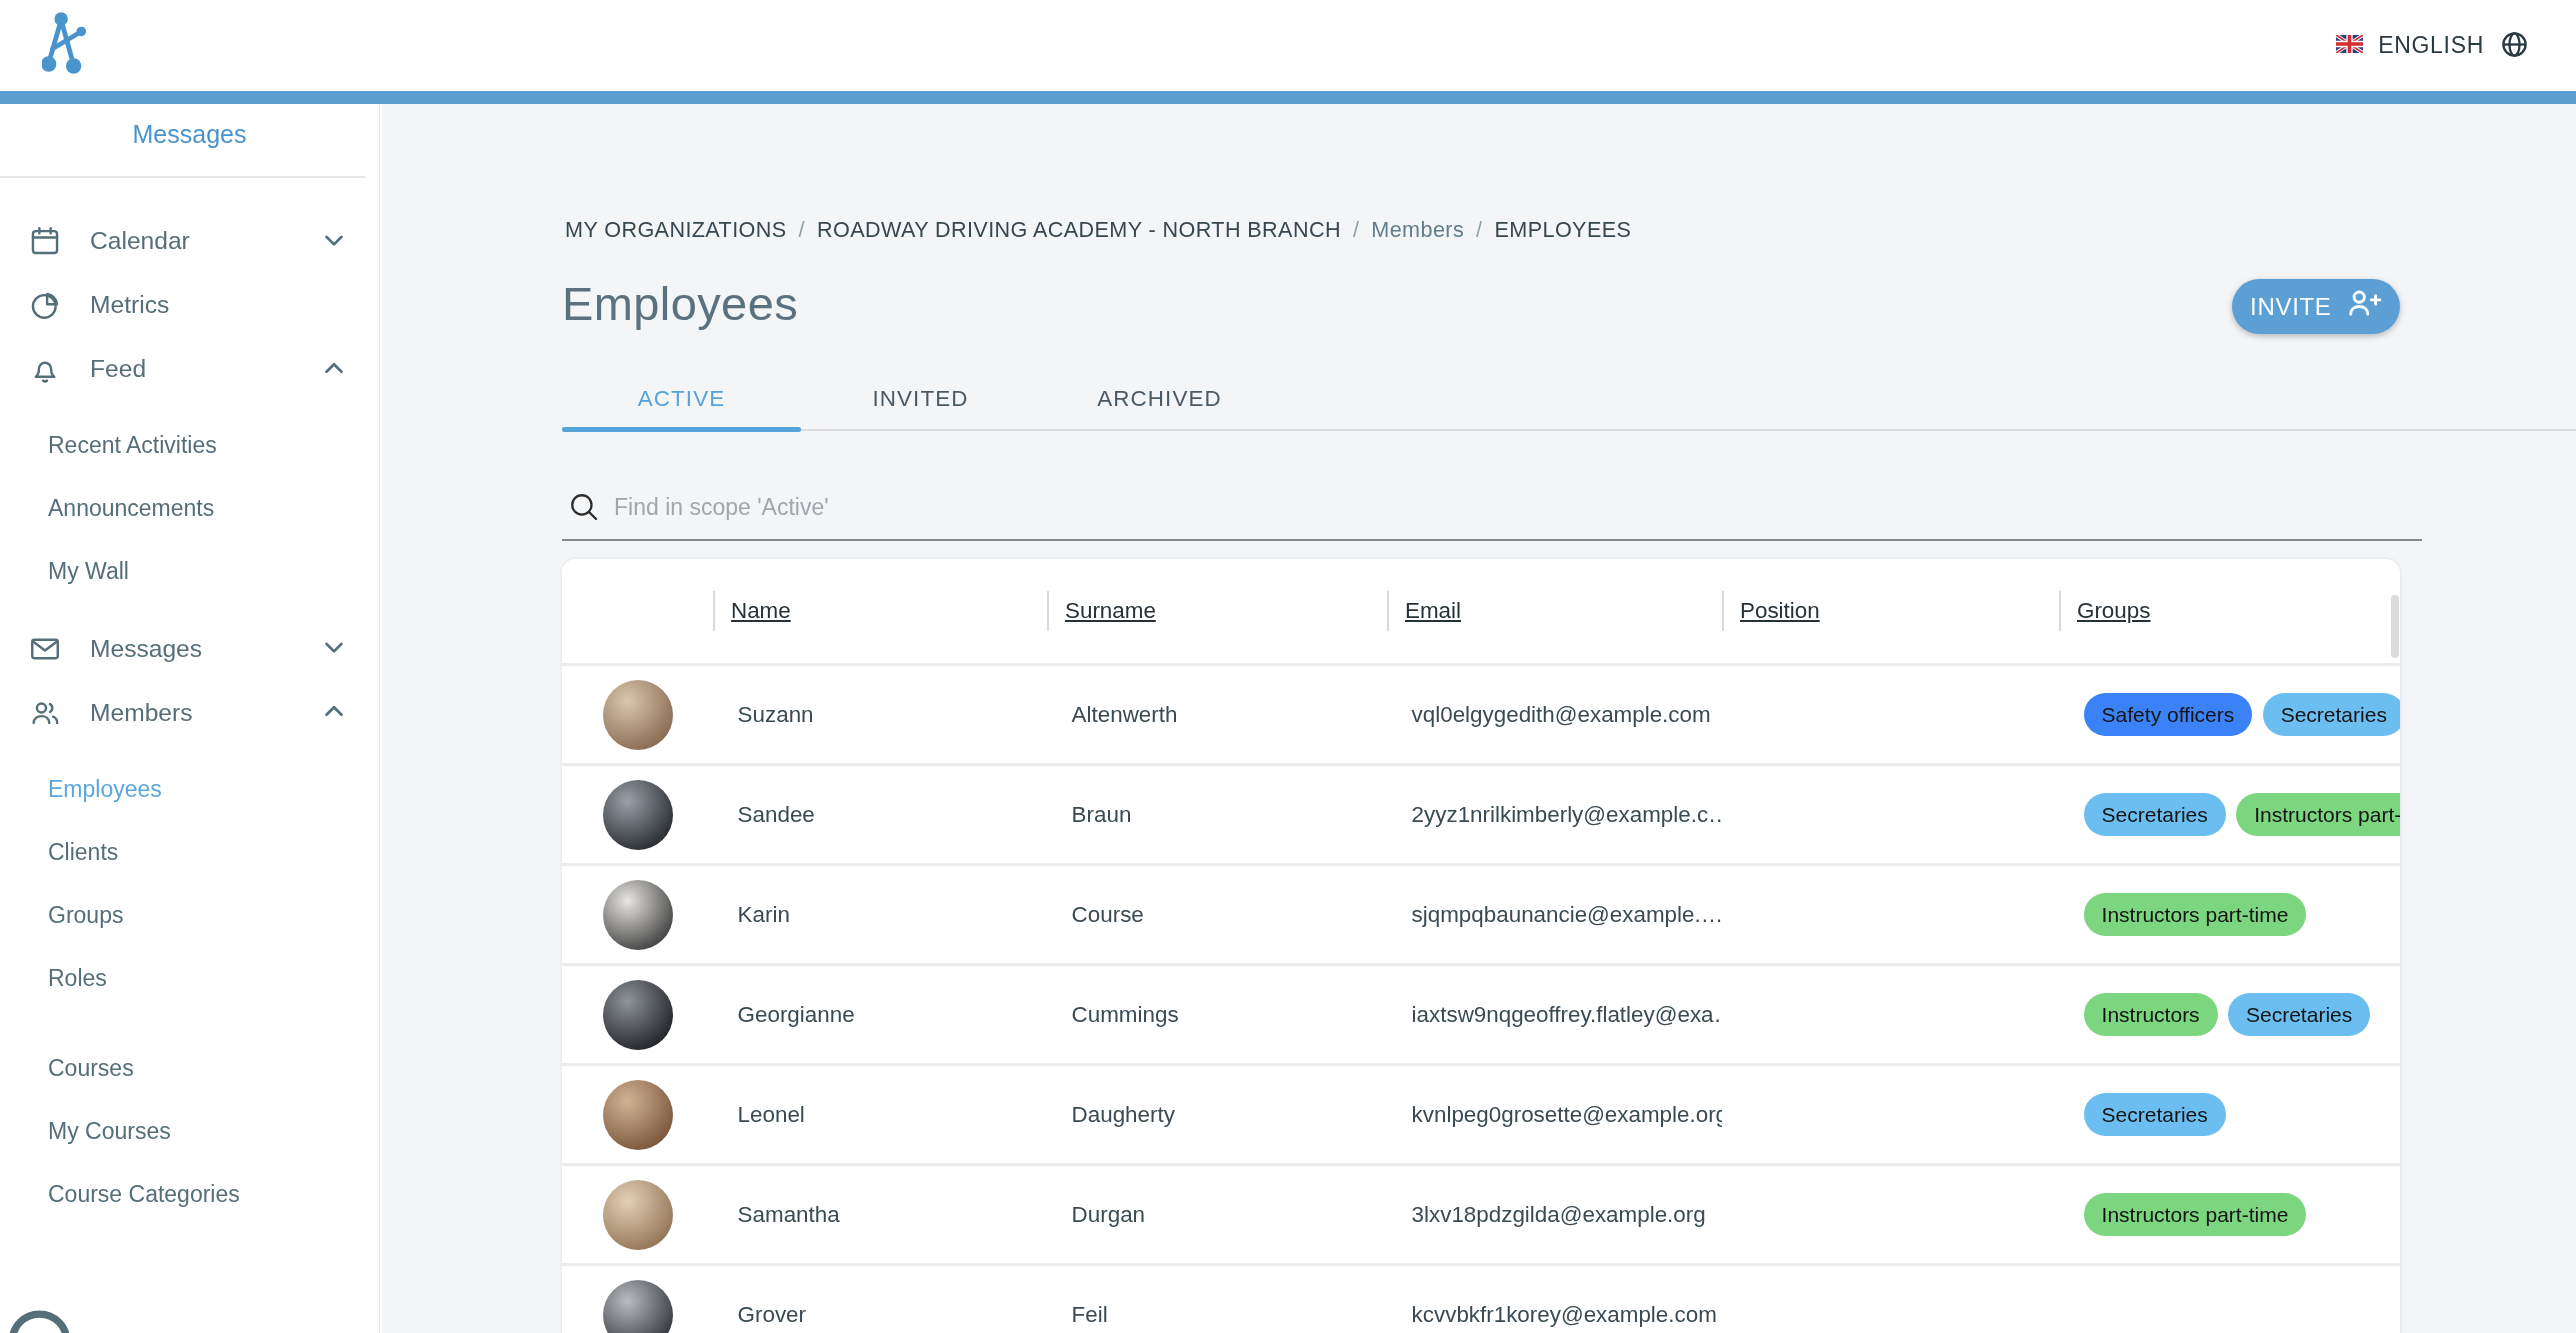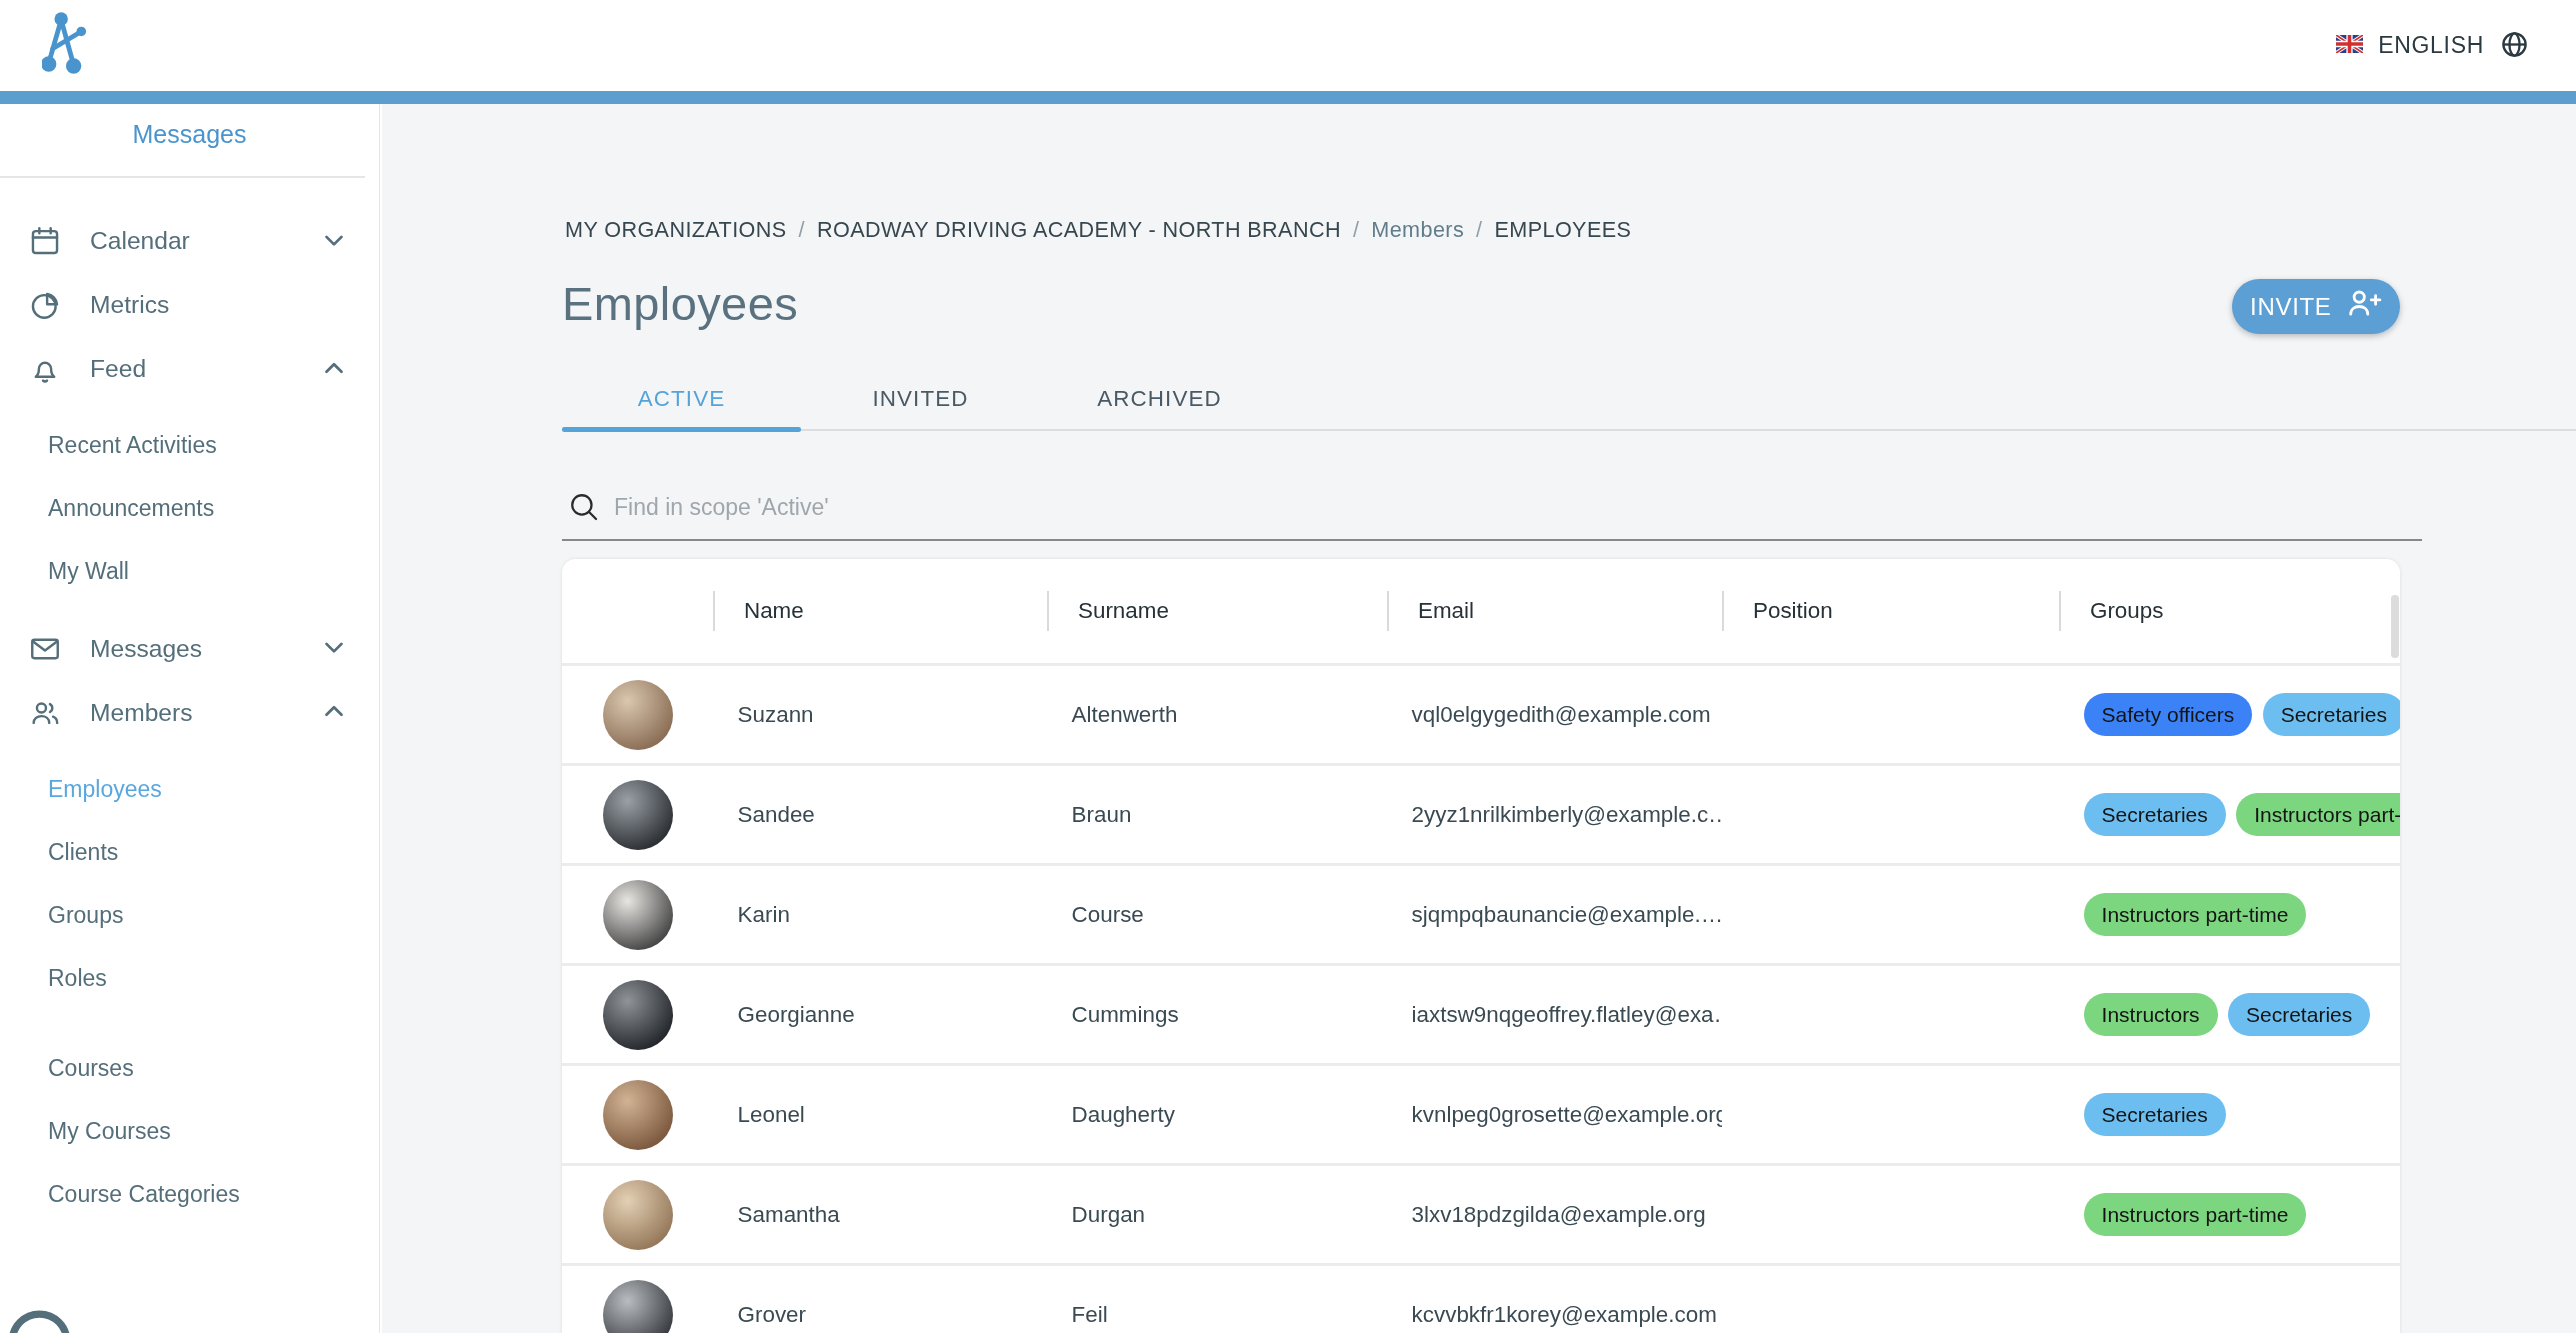--- a/index.html
+++ b/index.html
@@ -66,21 +66,21 @@
                  background:transparent; font-size:23px; color:#333; font-family:"Liberation Sans",sans-serif; }
   .search input::placeholder{ color:#9FA6AC; }
   .search-underline{ position:absolute; left:180px; top:435px; width:1860px; height:2.2px; background:#85898D; }
 
   
   .card{ position:absolute; left:180px; top:455px; width:1838px; height:932px; background:#fff;
          border-radius:13.4px 13.4px 0 0; box-shadow:0 0.7px 3.7px rgba(0,0,0,.10); overflow:hidden; }
   .thead{ display:flex; height:104px; align-items:center; }
   .th{ position:relative; height:100%; display:flex; align-items:center; }
   .th-div{ position:absolute; left:0; top:32px; width:1.5px; height:40px; background:#D8DBDD; }
-  .th-label{ font-size:22.4px; color:#263238; padding-left:31px; }
+  .th-label{ font-size:22.4px; color:#263238; padding-left:18px;text-decoration:underline; }
   .row{ display:flex; height:100px; align-items:center; border-top:3px solid #EBECEE; cursor:pointer; background:#fff; }
   .cell{ height:100%; display:flex; align-items:center; padding-left:24.6px; font-size:22.4px; color:#3A4A52; white-space:nowrap; overflow:hidden; }
   .avatar-cell{ justify-content:center; padding-left:0; }
   .avatar{ width:70px; height:70px; border-radius:50%; }
   .groups-cell{ gap:10.4px; }
   .badge{ flex:0 0 auto; height:43px; line-height:43px; border-radius:21.6px; padding:0 18px;
           font-size:21px; color:#141414; }
   .scroll-thumb{ position:absolute; right:1.5px; top:36px; width:7.5px; height:63px; border-radius:3.7px; background:#DCDCDC; cursor:pointer; }
 </style>
 </head>

